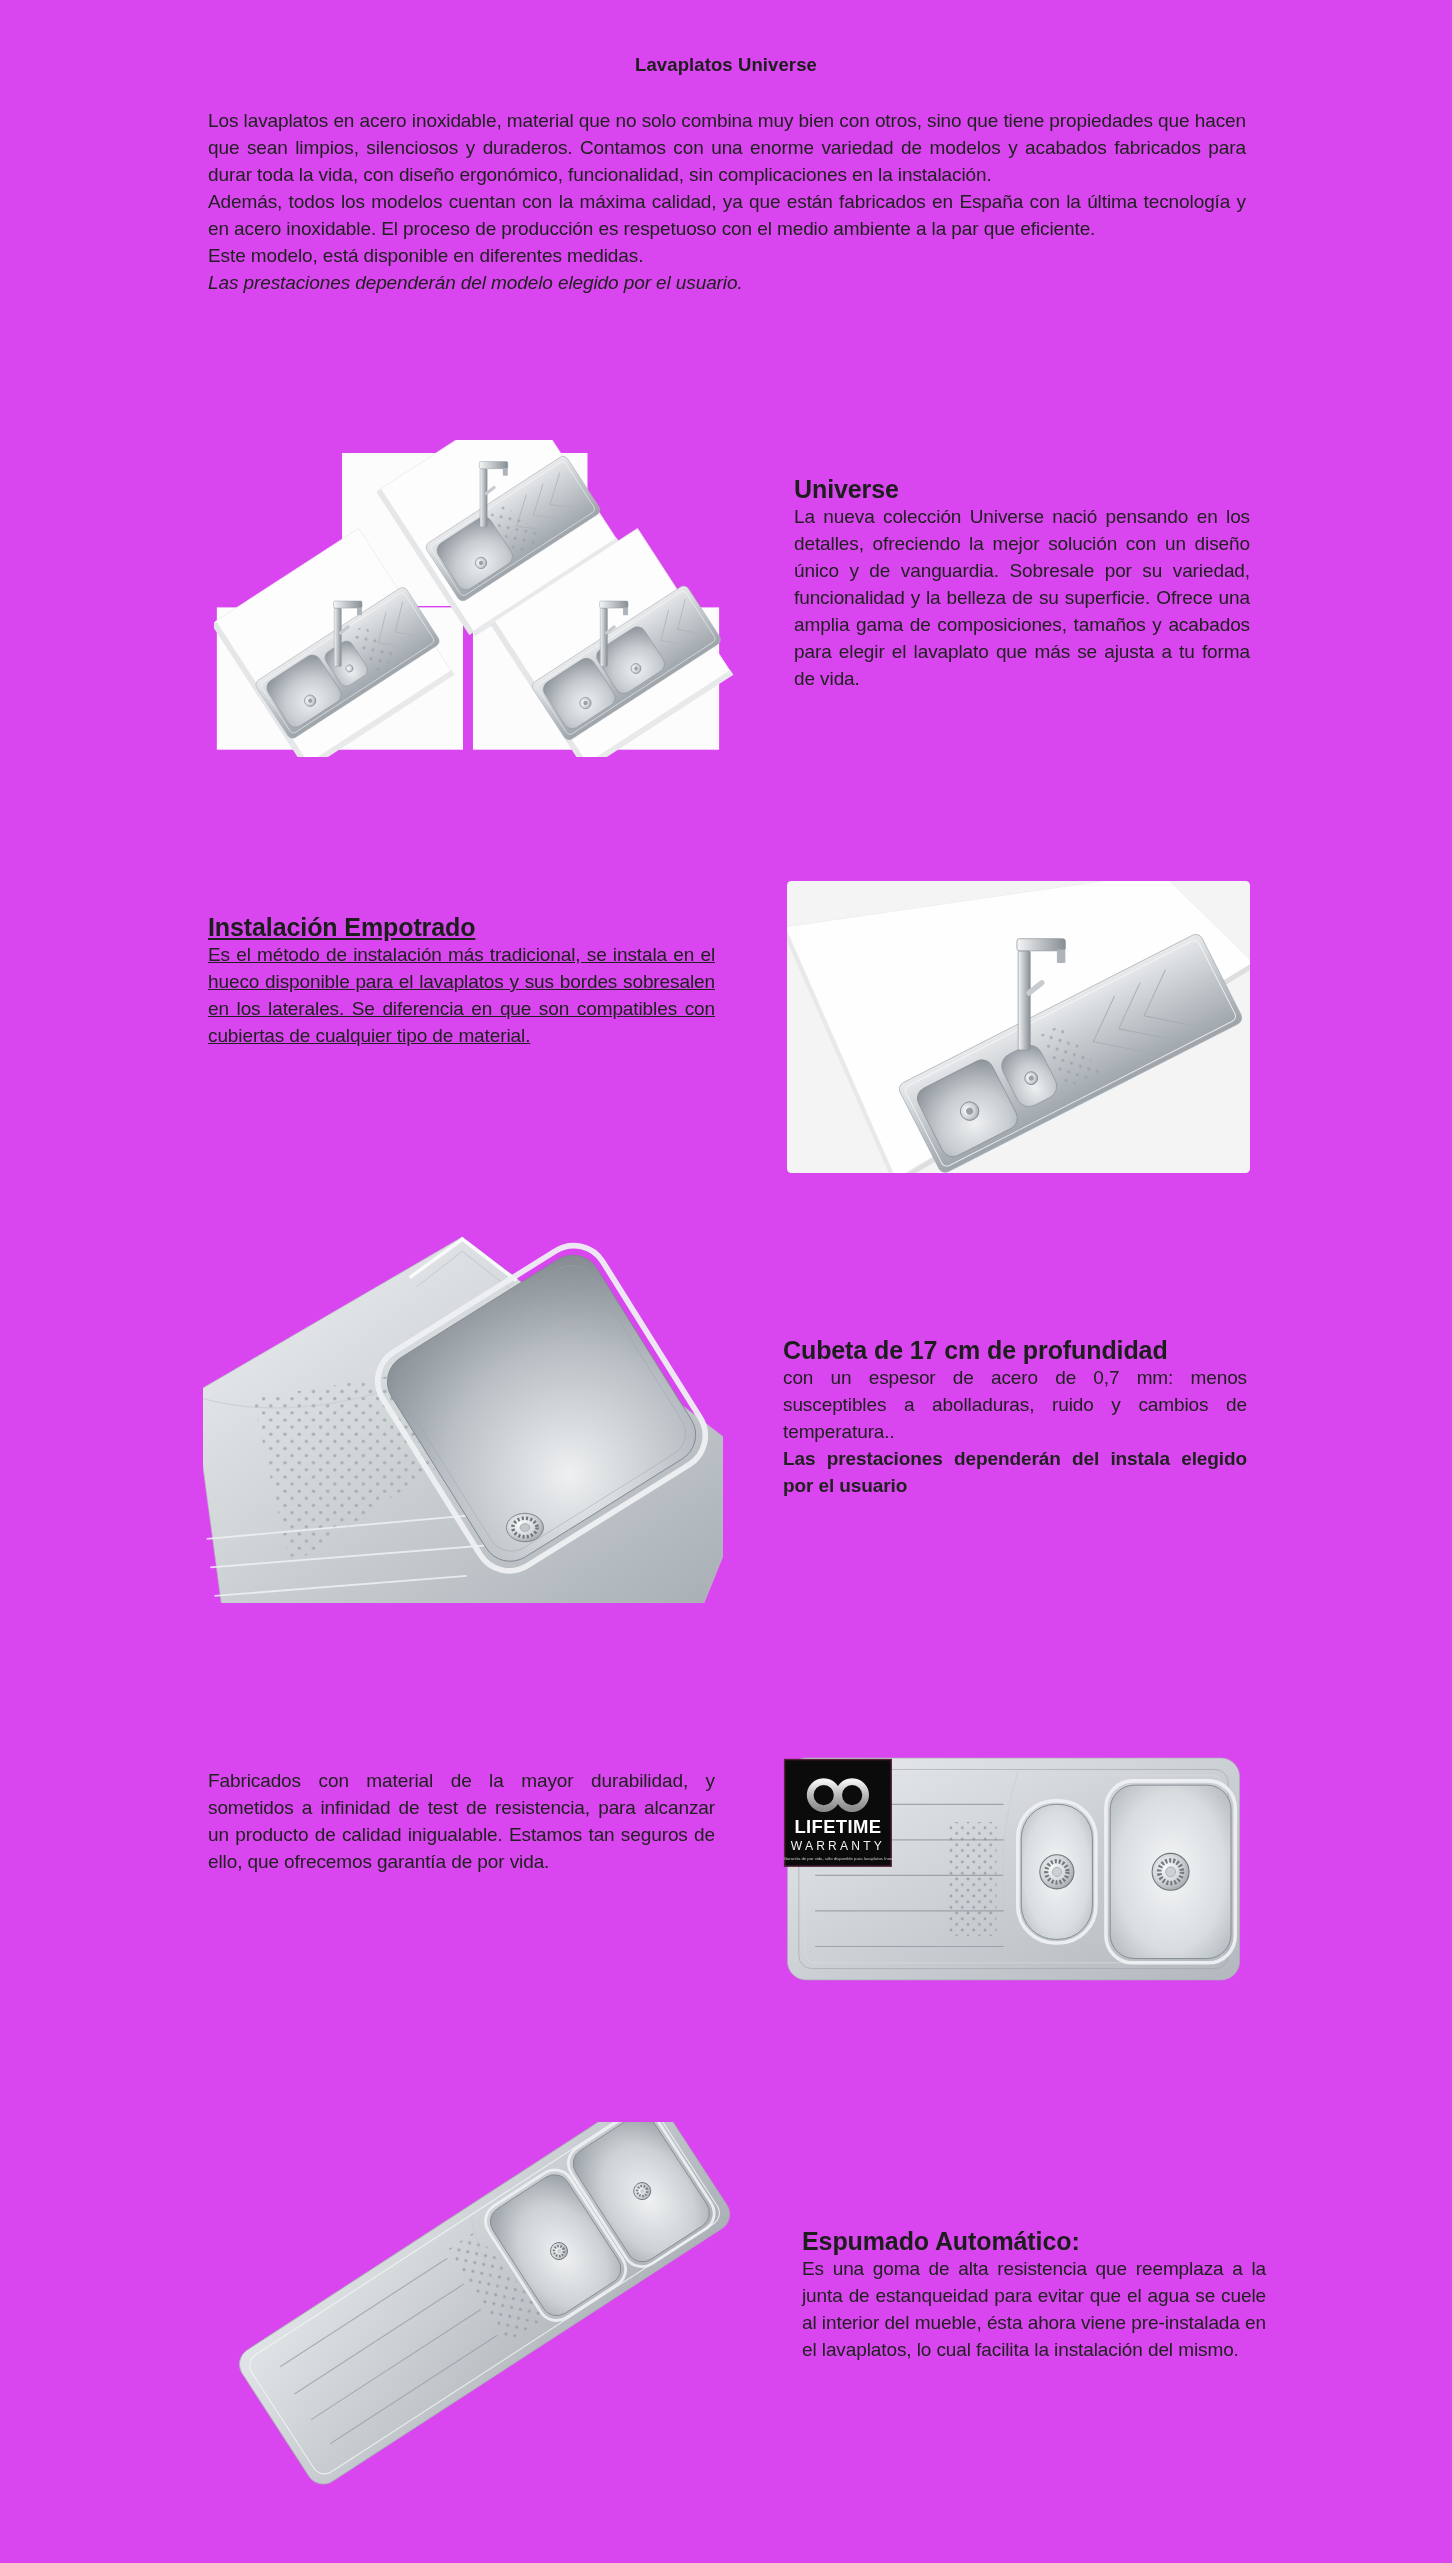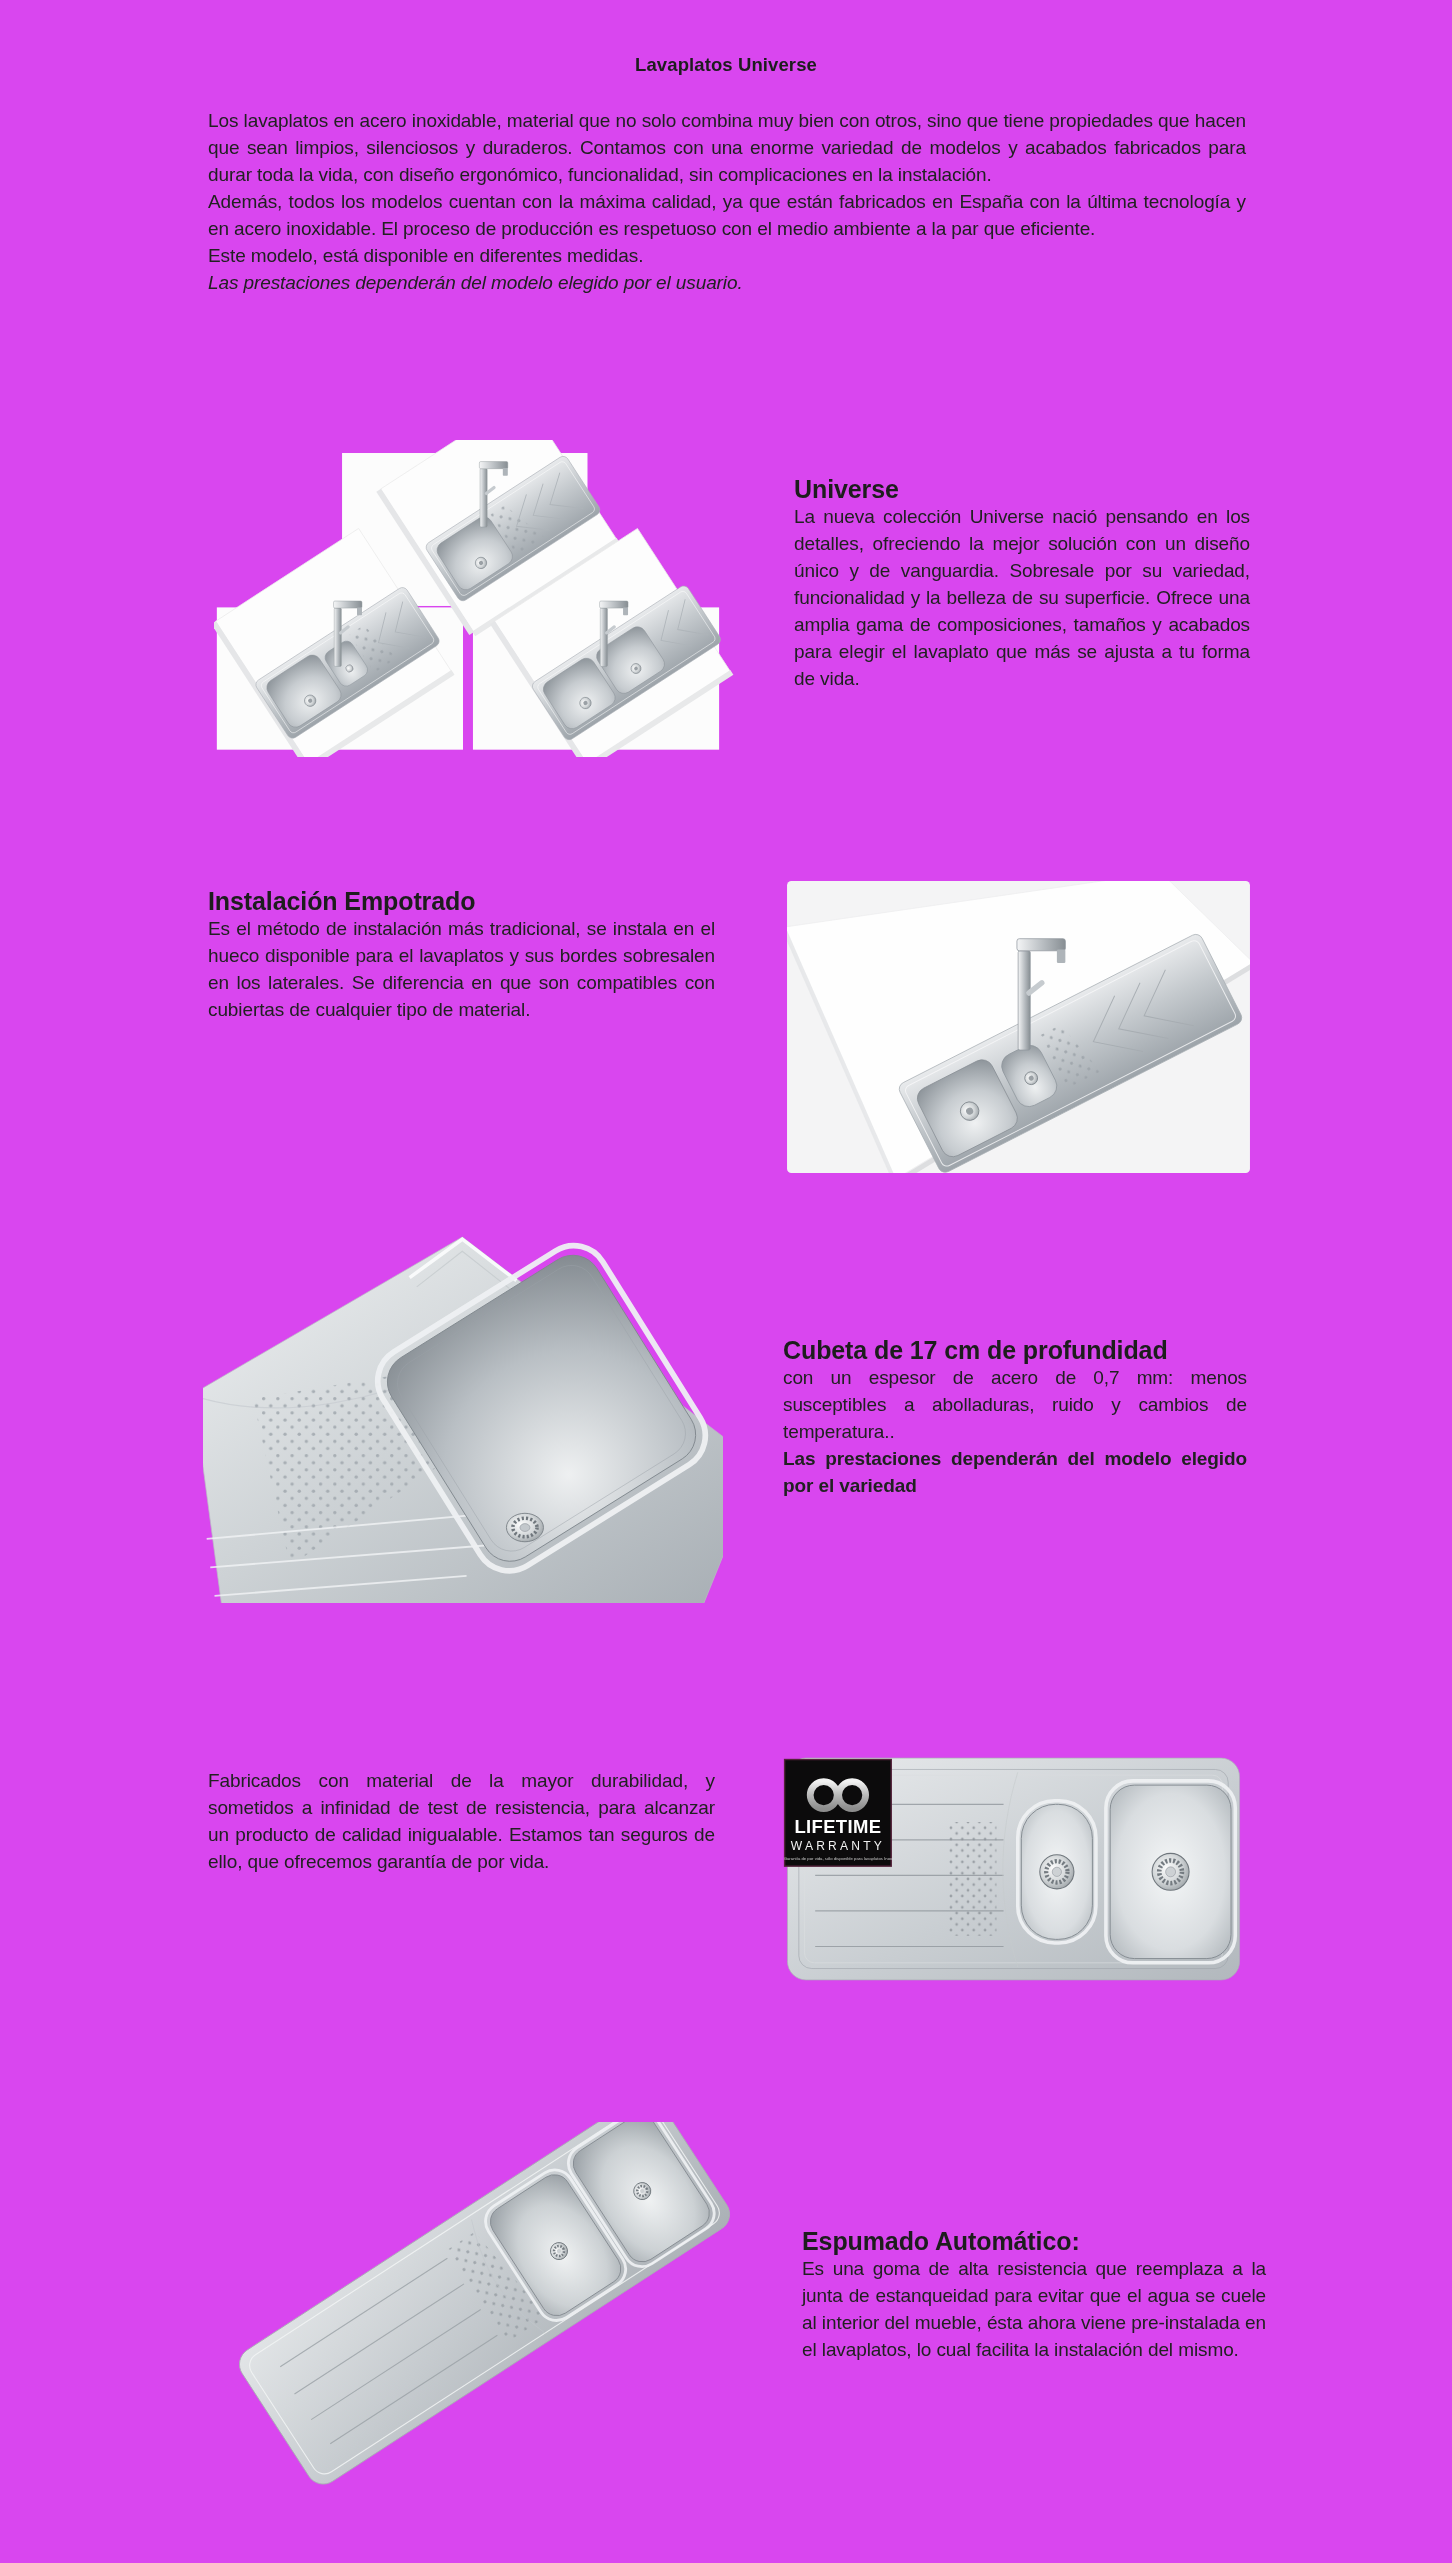--- a/index.html
+++ b/index.html
@@ -142,21 +142,21 @@
     <use href="#faucet1" transform="translate(548,316)"></use>
   </svg>
 
   <div class="abs" style="left:794px;top:476px;width:456px;">
     <h2 class="sec-h">Universe</h2>
     <div class="bodytext">
         <p>La nueva colección Universe nació pensando en los detalles, ofreciendo la mejor solución con un diseño único y de vanguardia. Sobresale por su variedad, funcionalidad y la belleza de su superficie. Ofrece una amplia gama de composiciones, tamaños y acabados para elegir el lavaplato que más se ajusta a tu forma de vida.</p>
       </div>
   </div>
 
-  <div class="abs" style="left:208px;top:888px;width:507px;">
+  <div class="abs" style="left:208px;top:914px;width:507px;text-decoration:underline;">
     <h2 class="sec-h">Instalación Empotrado</h2>
     <div class="bodytext">
         <p>Es el método de instalación más tradicional, se instala en el hueco disponible para el lavaplatos y sus bordes sobresalen en los laterales. Se diferencia en que son compatibles con cubiertas de cualquier tipo de material.</p>
       </div>
   </div>
 
   <svg class="abs" style="left:787px;top:881px;" width="463" height="292" viewBox="0 0 650 410">
     <defs>
       <linearGradient id="band2" x1="0" y1="0" x2="0" y2="1">
         <stop offset="0" stop-color="#e8eaec"></stop>
@@ -258,21 +258,21 @@
     </g>
     <ellipse cx="452" cy="446" rx="26" ry="20" fill="url(#drain3)" stroke="#767d83" stroke-width="1.2"></ellipse>
     <ellipse cx="452" cy="446" rx="17" ry="13" fill="none" stroke="#6f767c" stroke-width="5" stroke-dasharray="3 3"></ellipse>
     <ellipse cx="452" cy="446" rx="7" ry="5.5" fill="#c3c8cc" stroke="#8c9298" stroke-width="0.8"></ellipse>
   </svg>
 
   <div class="abs" style="left:783px;top:1337px;width:464px;">
     <h2 class="sec-h">Cubeta de 17 cm de profundidad</h2>
     <div class="bodytext">
       <p>con un espesor de acero de 0,7 mm: menos susceptibles a abolladuras, ruido y cambios de temperatura..</p>
-      <p class="bold">Las prestaciones dependerán del modelo elegido por el variedad</p>
+      <p class="bold">Las prestaciones dependerán del instala elegido por el usuario</p>
     </div>
   </div>
 
   <div class="abs" style="left:208px;top:1767px;width:507px;">
     <div class="bodytext">
         <p>Fabricados con material de la mayor durabilidad, y sometidos a infinidad de test de resistencia, para alcanzar un producto de calidad inigualable. Estamos tan seguros de ello, que ofrecemos garantía de por vida.</p>
       </div>
   </div>
 
   <svg class="abs" style="left:783px;top:1751px;" width="461" height="236" viewBox="0 0 648 332">

